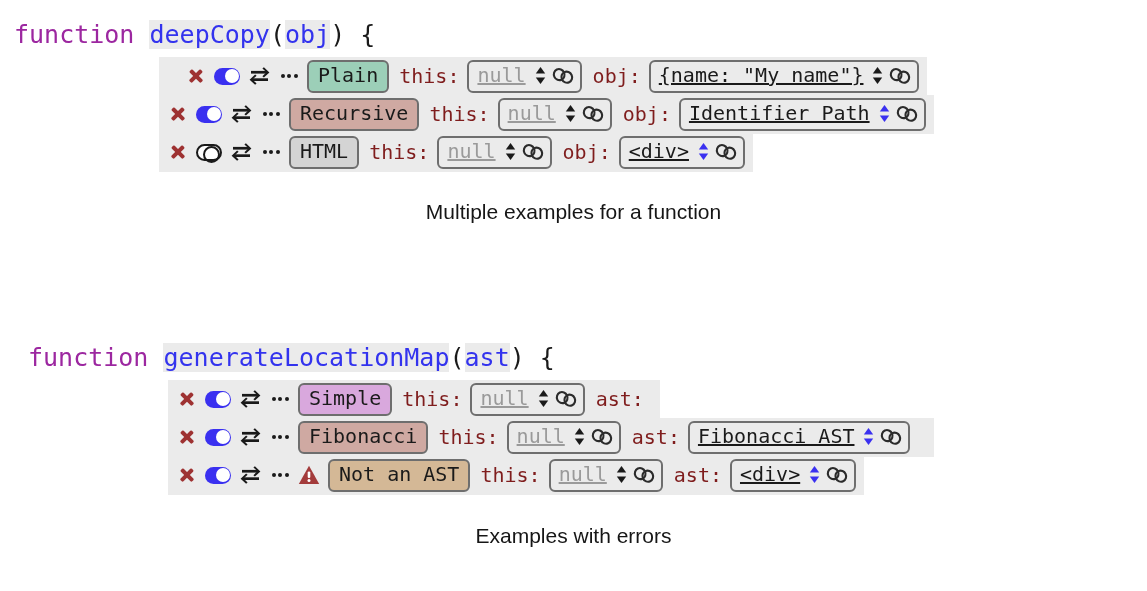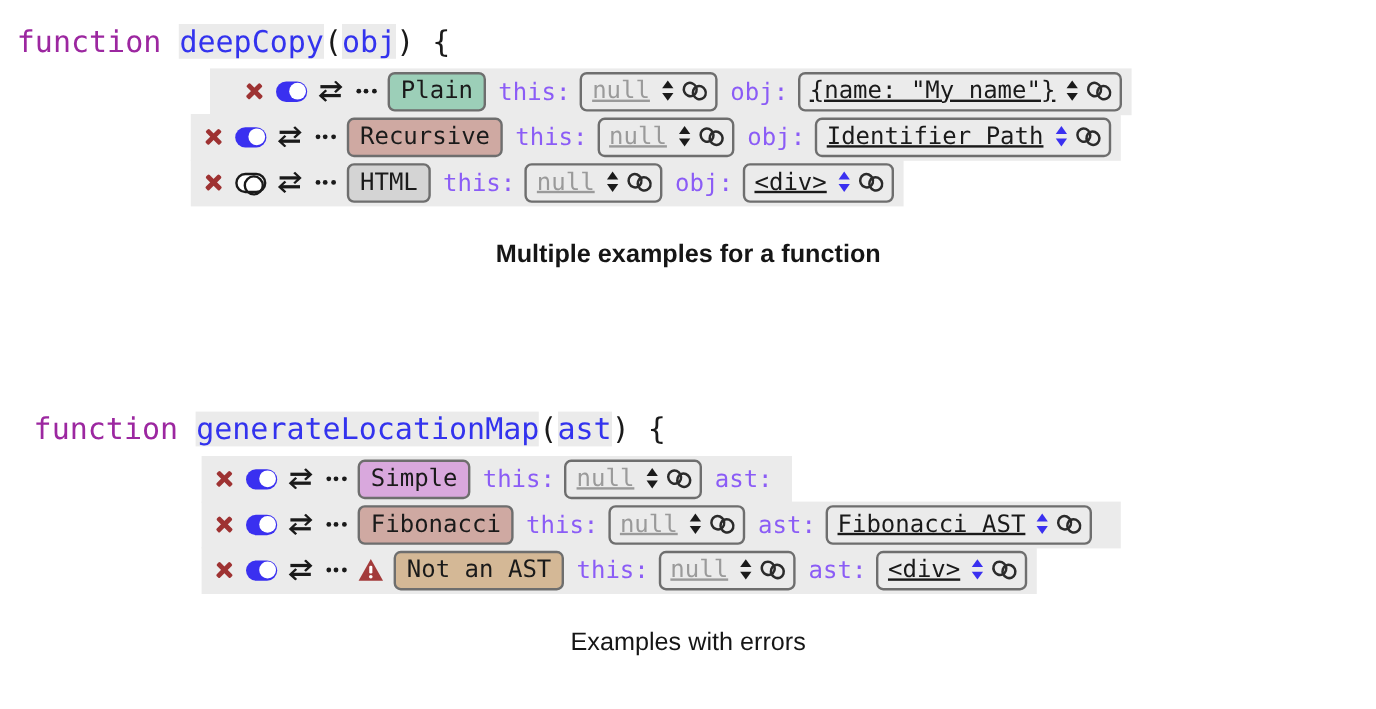--- a/index.html
+++ b/index.html
@@ -92,21 +92,21 @@
     border:2px solid #6e6e6e;border-radius:6px;
     padding:2px 9px 3px 9px;
     margin-right:10px;
     display:inline-block;line-height:1.18;
     flex:0 0 auto;
   }
 
   
   .lbl{
     font-family:"DejaVu Sans Mono","Liberation Mono",monospace;
-    font-size:20px;color:#8b5cf6;margin-right:8px;flex:0 0 auto;
+    font-size:20px;color:#7f1d1d;margin-right:8px;flex:0 0 auto;
     line-height:1.18;
   }
 
   
   .field{
     display:inline-flex;align-items:center;
     border:2px solid #6e6e6e;border-radius:6px;
     background:#ebebeb;
     padding:2px 6px 3px 8px;
     margin-right:11px;flex:0 0 auto;
@@ -132,21 +132,21 @@
   }
 </style>
 </head>
 <body>
 
 <div id="stage">
     <div class="block">
       <div class="sig" style="position: absolute; left: 14px; top: 22px;"><span class="kw">function</span><span class="punc"> </span><span class="fname">deepCopy</span><span class="punc">(</span><span class="param">obj</span><span class="punc">)</span><span class="brace"> {</span></div>
       <div class="rows" style="position: absolute; left: 159px; top: 57px;">
         <div class="rowwrap">
-          <div class="row" style="left: 16px; padding-left: 28px;">
+          <div class="row" style="left: 0px; padding-left: 28px;">
             <span class="ico-x"></span>
             <span class="ico-toggle on"></span>
             <span class="ico-swap">
               <svg width="21" height="18" viewBox="0 0 21 18">
                 <path d="M2 5.2 H17.5 L13.4 1.4 L14.9 0.2 L20.4 5.4 L14.9 10.4 L13.4 9.2 L17.5 5.2" fill="#1a1a1a"></path>
                 <rect x="2" y="3.9" width="16" height="2.7" fill="#1a1a1a"></rect>
                 <path d="M19 12.6 H3.5 L7.6 8.8 L6.1 7.6 L0.6 12.8 L6.1 17.8 L7.6 16.6 L3.5 12.6" fill="#1a1a1a"></path>
                 <rect x="3" y="11.3" width="16" height="2.7" fill="#1a1a1a"></rect>
               </svg>
             </span>
@@ -288,21 +288,21 @@
               <span class="ico-link">
                 <svg width="22" height="19" viewBox="0 0 22 19">
                   <ellipse cx="7.2" cy="8.6" rx="5.3" ry="5.6" fill="none" stroke="#2b2b2b" stroke-width="2.1" transform="rotate(-25 7.2 8.6)"></ellipse>
                   <ellipse cx="14.8" cy="11.2" rx="5.3" ry="5.6" fill="none" stroke="#2b2b2b" stroke-width="2.1" transform="rotate(-25 14.8 11.2)"></ellipse>
                 </svg>
               </span>
             </span>
           </div>
         </div>
       </div>
-      <div class="caption" style="top: 200px; font-weight: bold;">Multiple examples for a function</div>
+      <div class="caption" style="top: 200px;">Multiple examples for a function</div>
     </div>
     <div class="block">
       <div class="sig" style="position: absolute; left: 28px; top: 345px;"><span class="kw">function</span><span class="punc"> </span><span class="fname">generateLocationMap</span><span class="punc">(</span><span class="param">ast</span><span class="punc">)</span><span class="brace"> {</span></div>
       <div class="rows" style="position: absolute; left: 168px; top: 380px;">
         <div class="rowwrap">
           <div class="row" style="left: 0px;">
             <span class="ico-x"></span>
             <span class="ico-toggle on"></span>
             <span class="ico-swap">
               <svg width="21" height="18" viewBox="0 0 21 18">

